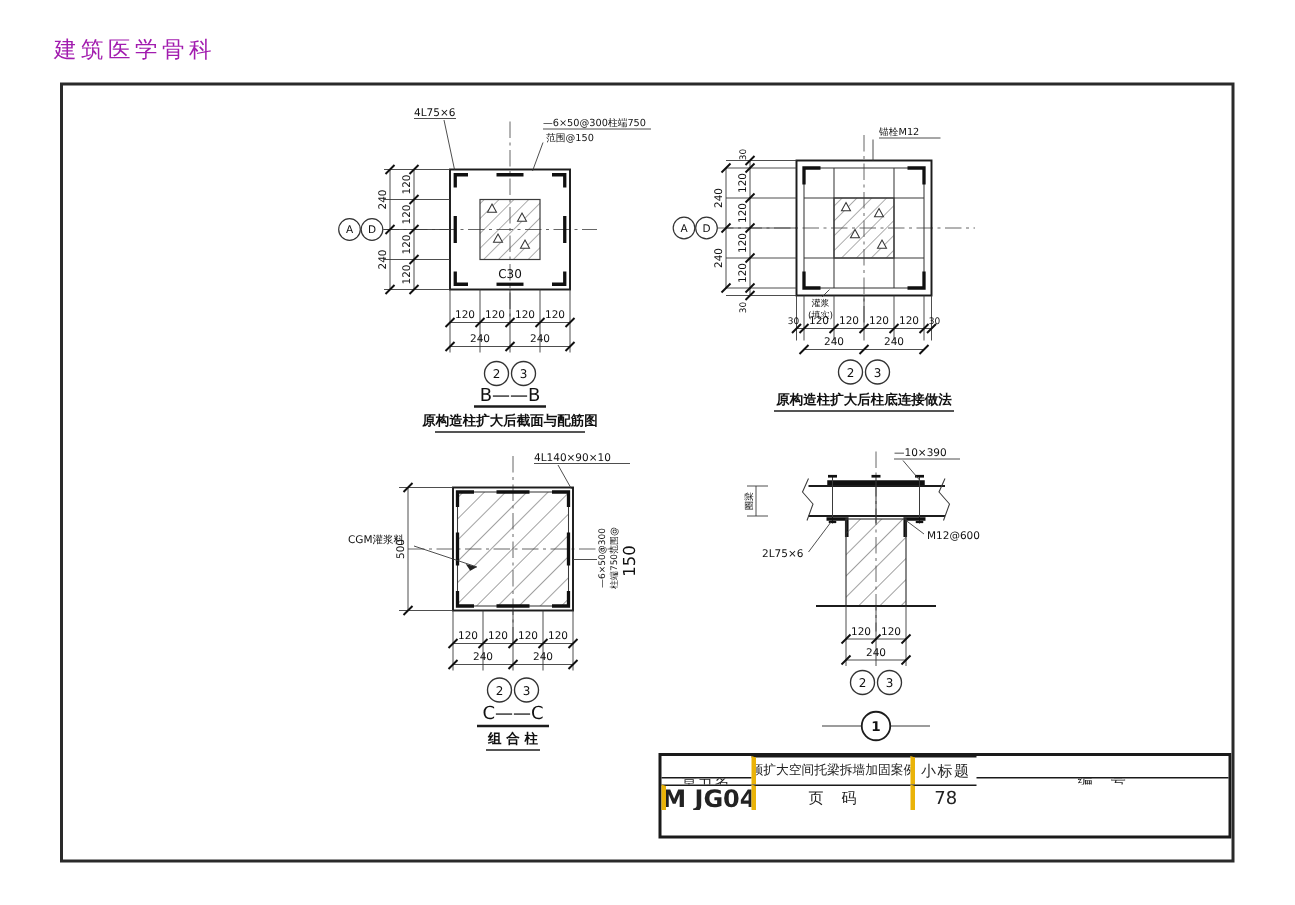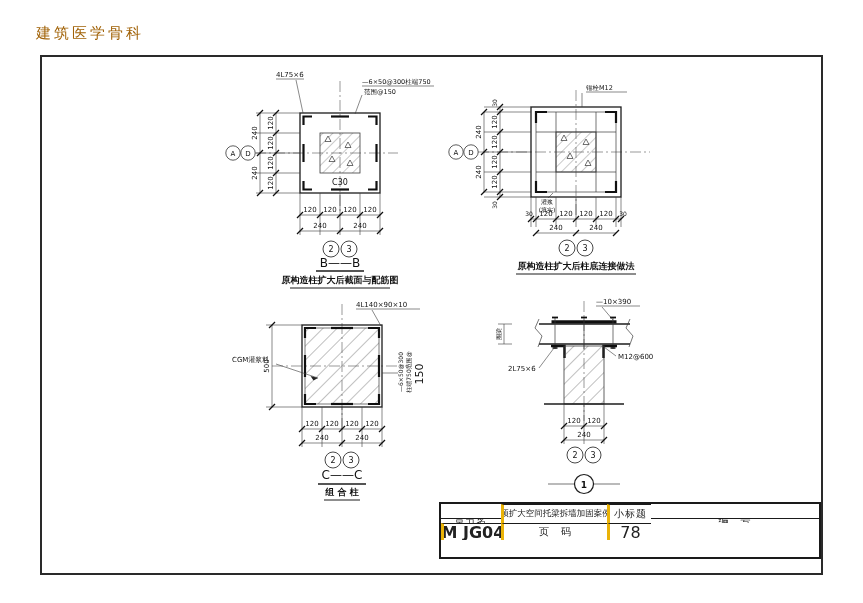--- a/index.html
+++ b/index.html
@@ -1,19 +1,19 @@
 <!DOCTYPE html>
 <html><head>
 <meta charset="utf-8">
 <style>
   html,body{margin:0;padding:0;background:#fff;}
   .page{position:relative;width:863px;height:603px;background:#fff;overflow:hidden;
         font-family:"DejaVu Sans",sans-serif;color:#222;}
   .doc-header{position:absolute;left:36px;top:24px;font-family:"DejaVu Serif",serif;
-        font-size:15px;letter-spacing:3px;color:#a16207;}
+        font-size:15px;letter-spacing:3px;color:#a21caf;}
   .sheet-border{position:absolute;left:40px;top:55px;width:783px;height:520px;
         border:2px solid #2a2a2a;box-sizing:border-box;background:#fff;}
   svg{position:absolute;left:0;top:0;}
   svg text{fill:#111;font-family:"DejaVu Sans",sans-serif;text-anchor:middle;}
   svg text.s{text-anchor:start;}
   .t6{font-size:6px;} .t65{font-size:6.5px;} .t7{font-size:7px;} .t8{font-size:8px;}
   .t9{font-size:9px;font-weight:bold;} .t11{font-size:11px;} .t12{font-size:12px;}
   .thin{stroke:#3a3a3a;stroke-width:0.7;fill:none;}
   .med{stroke:#1c1c1c;stroke-width:1.3;fill:none;}
   .thick{stroke:#101010;stroke-width:2.2;fill:none;}
@@ -26,21 +26,21 @@
       grid-template-rows:19px 17px 17px;background:#fff;}
   .tb-c{display:flex;align-items:center;justify-content:center;border-top:1px solid #1a1a1a;
       border-left:3px solid #eab308;overflow:hidden;white-space:nowrap;}
   .tb-company{grid-column:1 / -1;border-top:none;border-left:none;display:flex;
       align-items:center;justify-content:center;gap:6px;font-size:12px;letter-spacing:1px;}
   .noL{border-left:none;margin-top:14px;}
   .tb-lab{font-size:10px;letter-spacing:1px;}
   .tb-small{font-size:8.5px;}
   .tb-big{font-size:11px;letter-spacing:3px;}
   .tb-code{font-size:16px;font-weight:bold;}
-  .tb-num{font-size:16px;}
+  .tb-num{font-size:12px;}
 </style>
 </head>
 <body>
 
 <div class="page">
   <div class="doc-header">建筑医学骨科</div>
 
   <div class="sheet-border">
     <svg width="779" height="516" viewBox="0 0 779 516">
       <defs>

